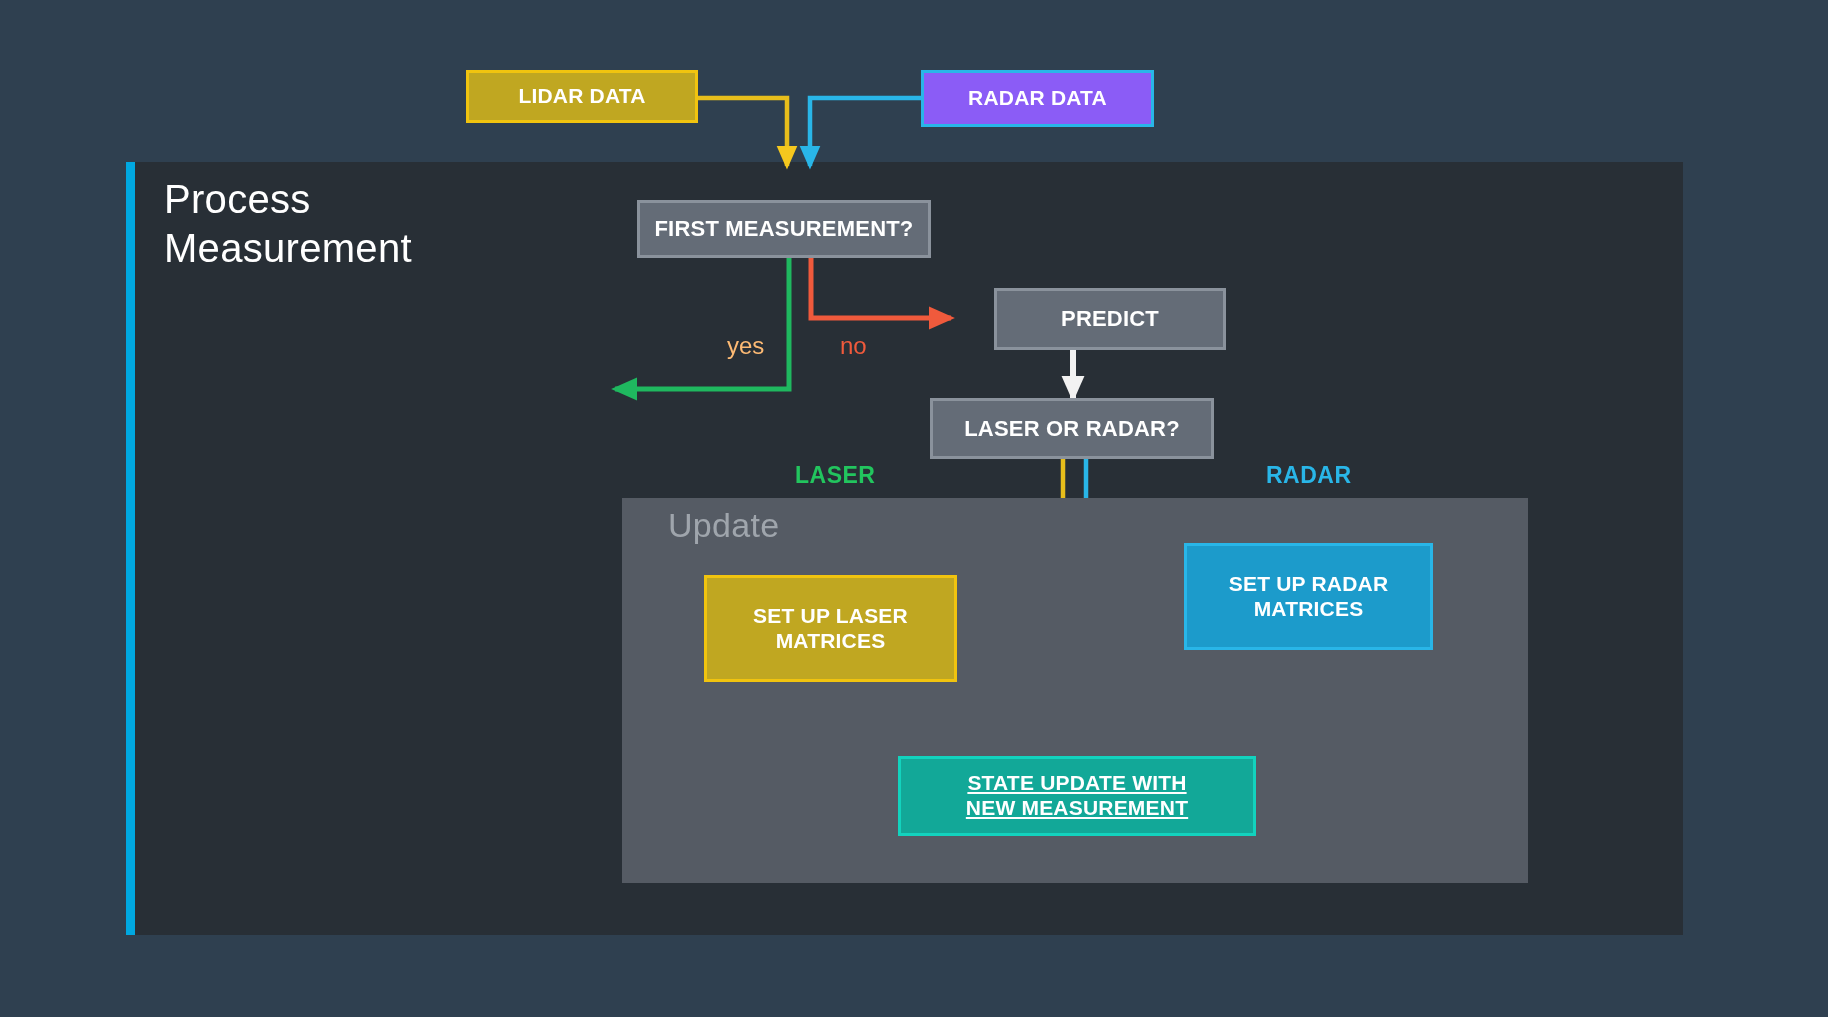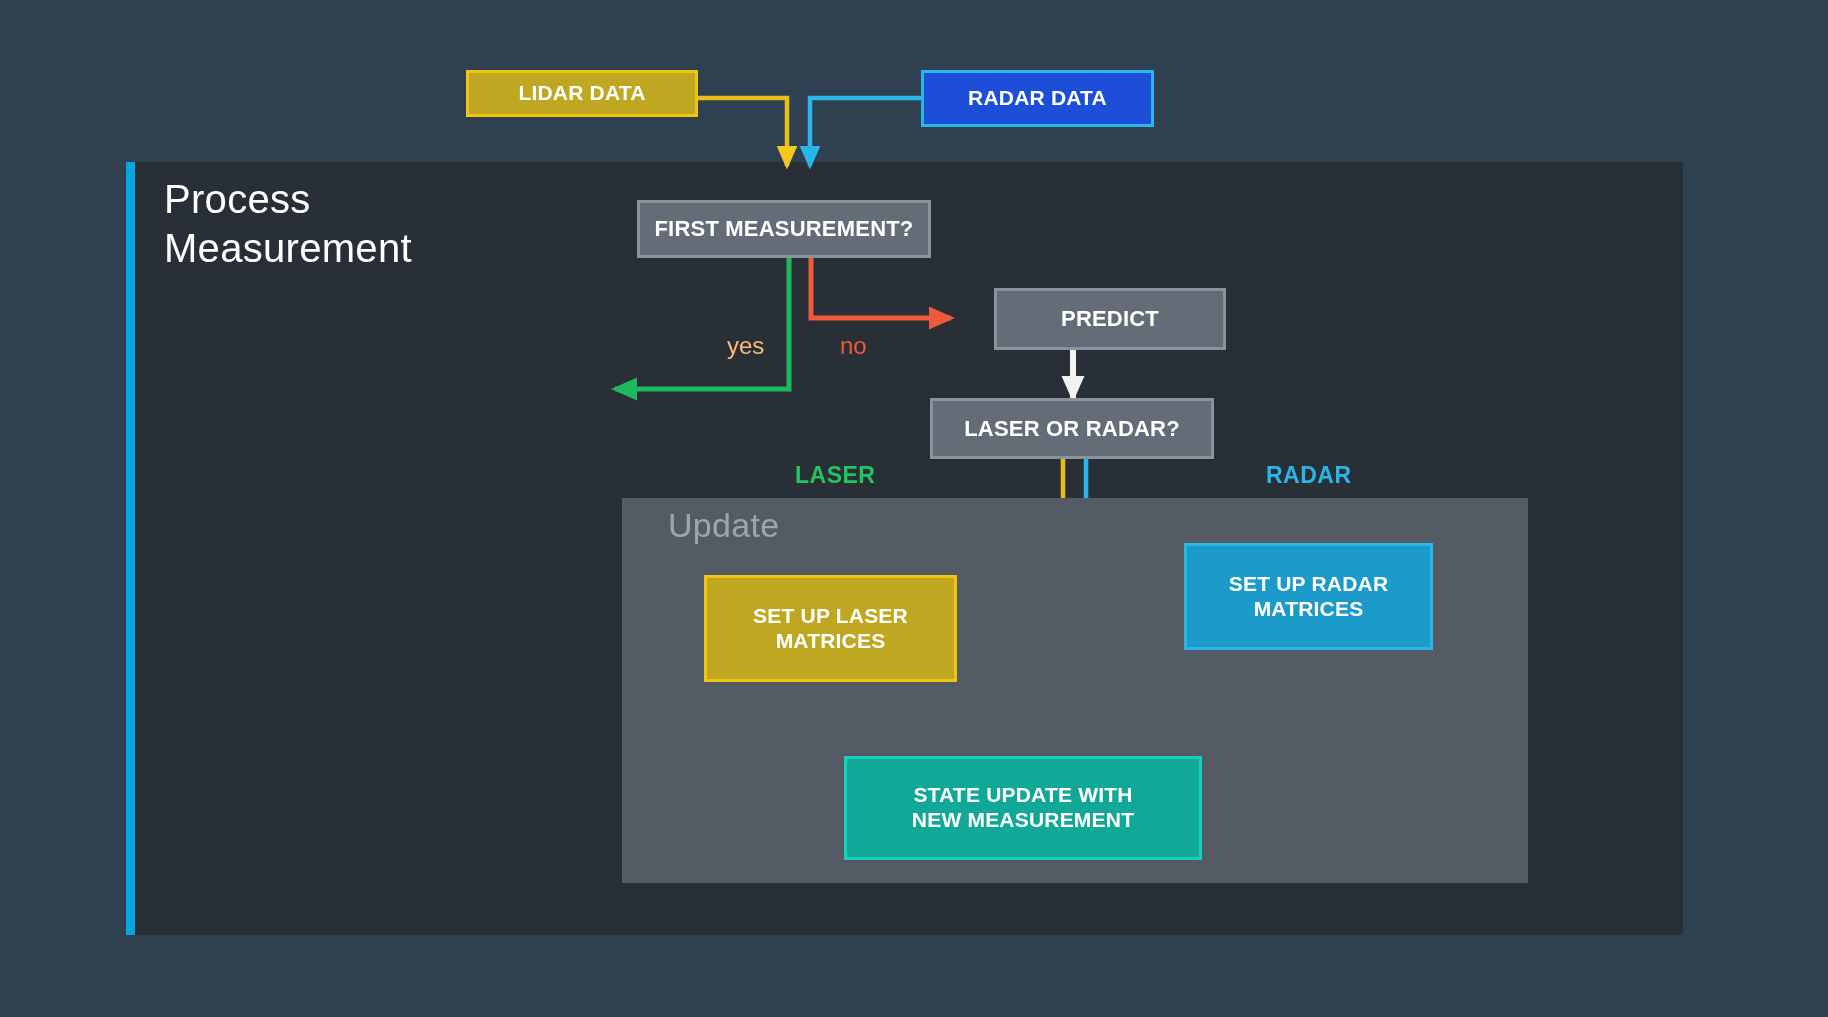--- a/index.html
+++ b/index.html
@@ -68,21 +68,21 @@
     font-size: 21px;
     font-weight: 700;
     border-width: 3px;
     border-style: solid;
   }
   .node-lidar {
     background: #C0A721;
     border-color: #F1C40F;
   }
   .node-radar {
-    background: #1d4ed8;
+    background: #8b5cf6;
     border-color: #29B6E8;
   }
 
   .node-gray {
     background: #646C77;
     border: 3px solid #8A929C;
     font-size: 22px;
     font-weight: 700;
   }
 
@@ -202,21 +202,21 @@
 
     <path d="M 1063 459 L 1063 600 L 969 600" fill="none" stroke="#E8BE1B" stroke-width="4.5" marker-end="url(#ar-yellow)"></path>
 
     <path d="M 1086 459 L 1086 600 L 1180 600" fill="none" stroke="#29B6E8" stroke-width="4.5" marker-end="url(#ar-cyan)"></path>
 
     <path d="M 781 682 L 781 806 L 888 806" fill="none" stroke="#E8BE1B" stroke-width="4.5" marker-end="url(#ar-yellow)"></path>
 
     <path d="M 1369 682 L 1369 806 L 1264 806" fill="none" stroke="#29B6E8" stroke-width="4.5" marker-end="url(#ar-cyan)"></path>
   </svg>
 
-  <div class="node node-data node-lidar" style="left:466px; top:70px; width:232px; height:47px;">
+  <div class="node node-data node-lidar" style="left:466px; top:70px; width:232px; height:53px;">
     <span>LIDAR DATA</span>
   </div>
 
   <div class="node node-data node-radar" style="left:921px; top:70px; width:233px; height:57px;">
     <span>RADAR DATA</span>
   </div>
 
   <div class="section-title" style="left:164px; top:175px;">Process
 Measurement</div>
 
@@ -239,21 +239,21 @@
   <div class="node node-yellow-mx" style="left:704px; top:575px; width:253px; height:107px; white-space:pre-line;">
     <span style="white-space:pre-line;">SET UP LASER
 MATRICES</span>
   </div>
 
   <div class="node node-cyan-mx" style="left:1184px; top:543px; width:249px; height:107px; white-space:pre-line;">
     <span style="white-space:pre-line;">SET UP RADAR
 MATRICES</span>
   </div>
 
-  <div class="node node-teal" style="left:844px; top:756px; width:358px; height:104px; white-space:pre-line;">
+  <div class="node node-teal" style="left:898px; top:756px; width:358px; height:80px; white-space:pre-line;text-decoration:underline;">
     <span style="white-space:pre-line;">STATE UPDATE WITH
 NEW MEASUREMENT</span>
   </div>
 
   <div class="edge-label lbl-yes" style="left:727px; top:332px;">yes</div>
 
   <div class="edge-label lbl-no" style="left:840px; top:332px;">no</div>
 
   <div class="branch-label lbl-laser" style="left:795px; top:462px;">LASER</div>
 

